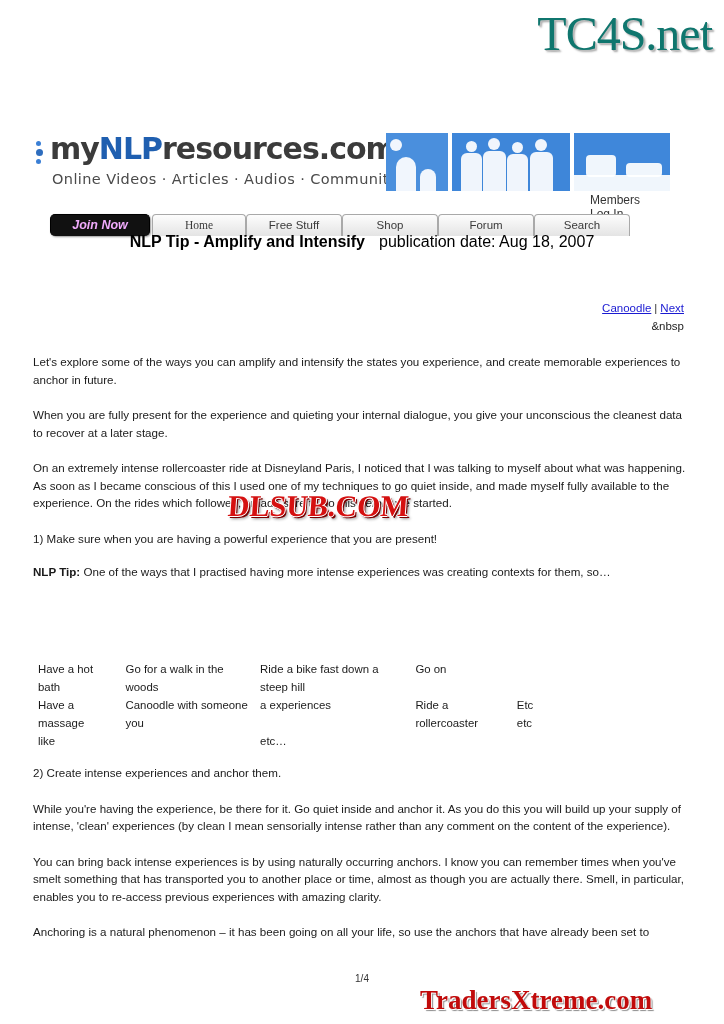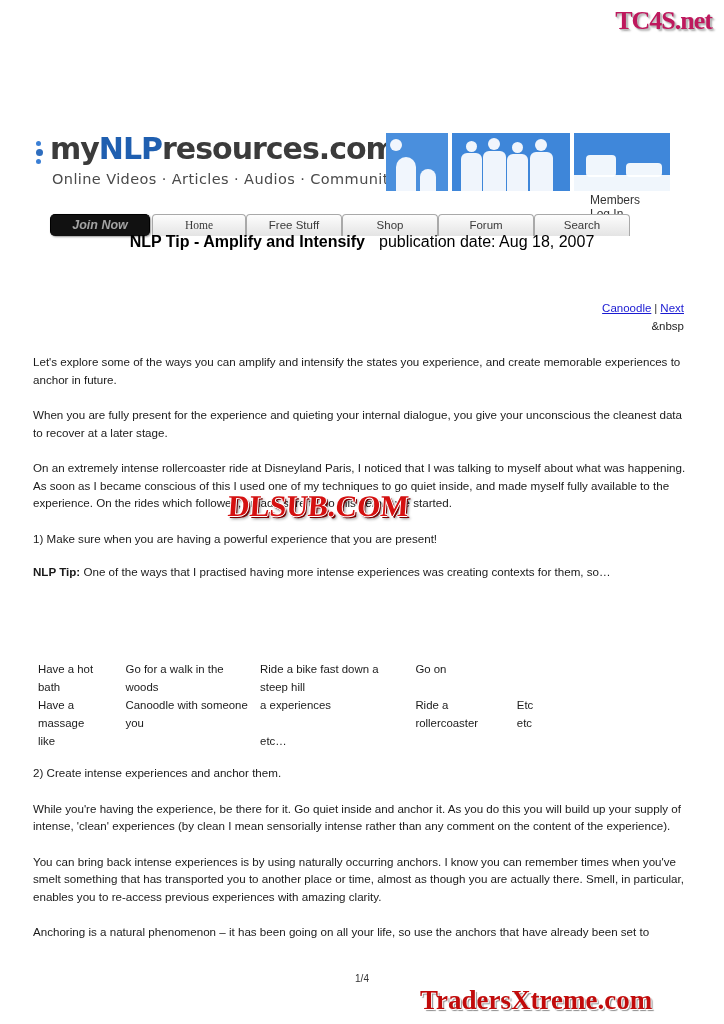--- a/index.html
+++ b/index.html
@@ -15,24 +15,24 @@
     color: #000000;
     overflow: hidden;
   }
 
   
   .wm-top {
     position: absolute;
     top: 6px;
     right: 12px;
     font-family: "Liberation Serif", serif;
-    font-weight: bold;
-    font-size: 26px;
+    font-weight: normal;
+    font-size: 48px;
     letter-spacing: -1px;
-    color: #be185d;
+    color: #0f766e;
     text-shadow: 1px 1px 0 #bdbdbd, 2px 2px 2px rgba(0,0,0,.35);
   }
   .wm-center {
     position: absolute;
     left: 228px;
     top: 489px;
     font-family: "Liberation Serif", serif;
     font-weight: bold;
     font-style: normal;
     font-size: 30px;
@@ -155,21 +155,21 @@
     font-size: 11.5px;
     color: #3a3a3a;
     background: linear-gradient(#fdfdfd, #e4e4e4);
     border: 1px solid #a9a9a9;
     border-bottom: none;
     border-radius: 4px 4px 0 0;
   }
   .tab.join {
     background: #111111;
     border-color: #000;
-    color: #a3a3a3;
+    color: #f0abfc;
     font-style: italic;
     font-weight: bold;
     font-size: 12.5px;
     border-radius: 5px;
     box-shadow: 1px 1px 2px rgba(0,0,0,.4);
   }
   .tab.join { left: 0; width: 98px; top: 0; }
   .tab.home { left: 102px; width: 92px; font-family: Liberation Serif, serif; }
   .tab.free { left: 196px; width: 94px; }
   .tab.shop { left: 292px; width: 94px; }

